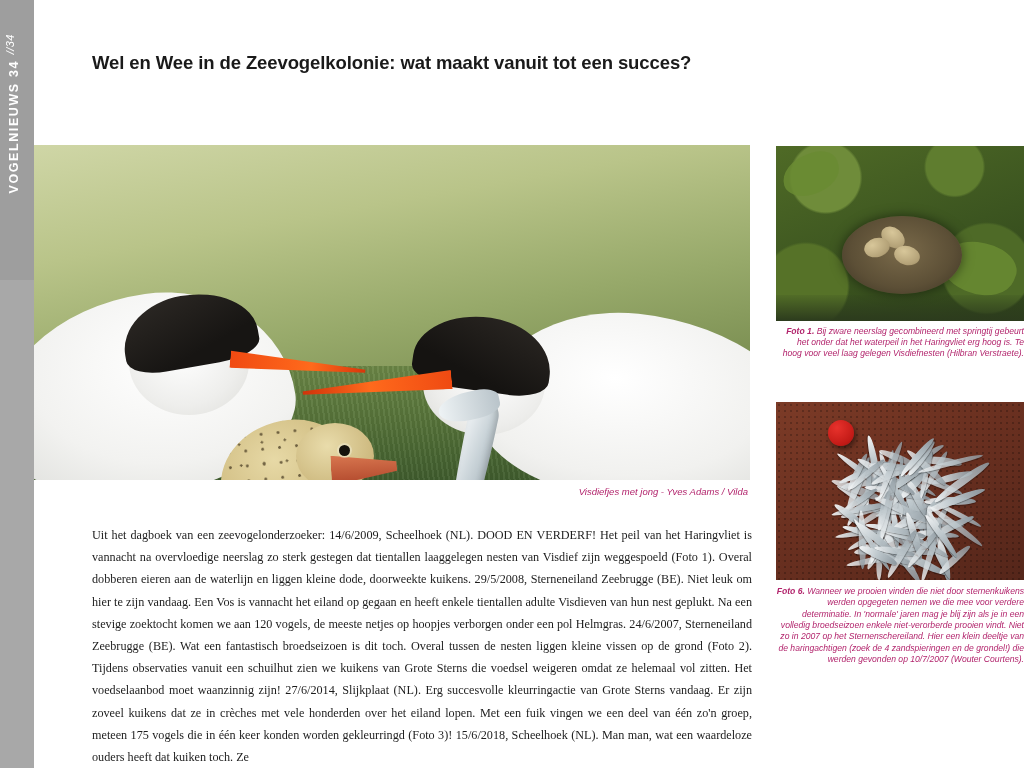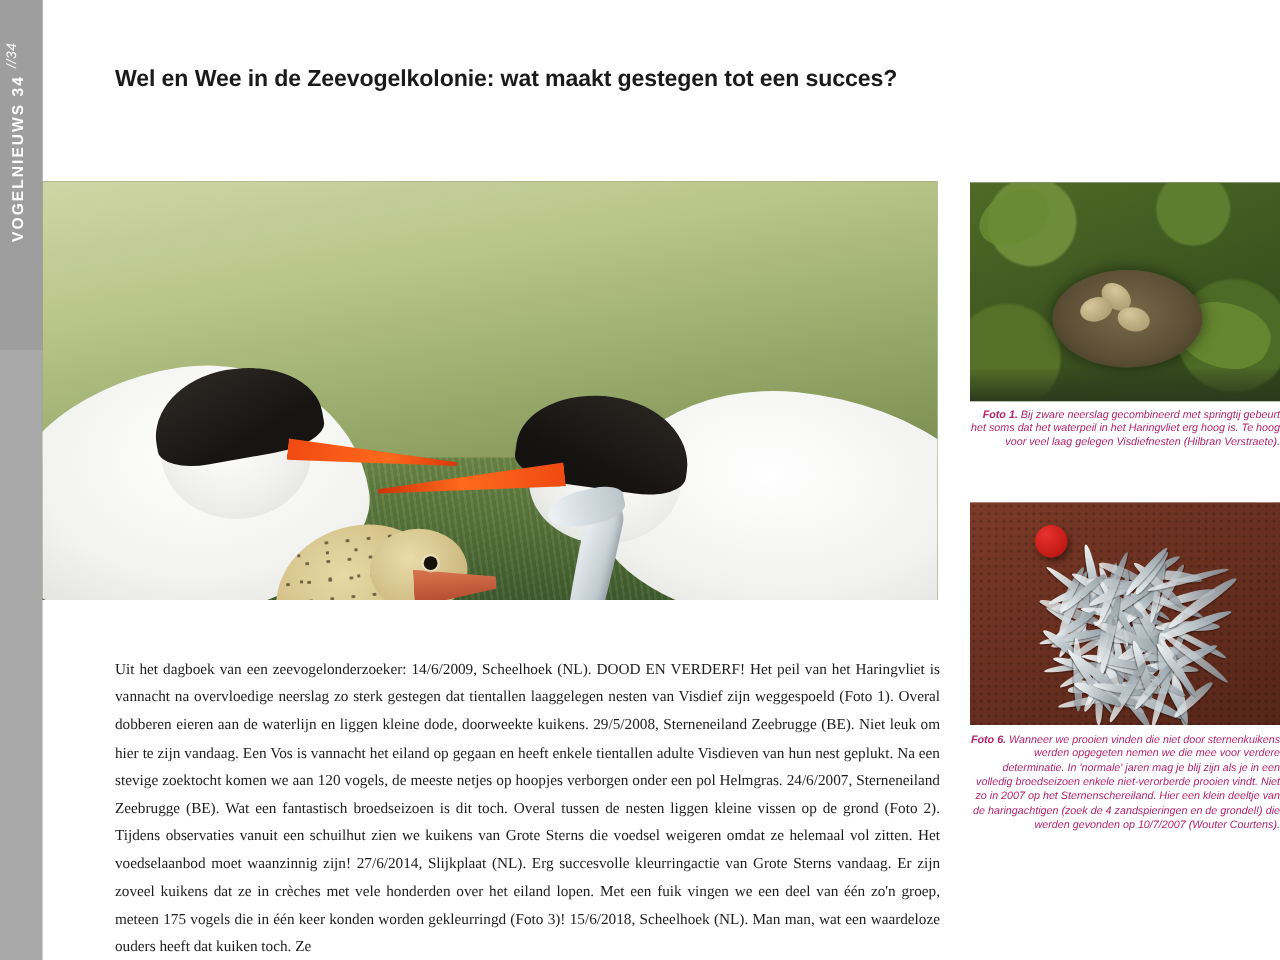--- a/index.html
+++ b/index.html
@@ -365,21 +365,21 @@
 <body>
 
 <div class="page">
 
   <div class="spine">
     <div class="spine-inner"></div>
     <div class="spine-folio vert-text">//34</div>
     <div class="spine-title vert-text">VOGELNIEUWS 34</div>
   </div>
 
-  <h1 class="title">Wel en Wee in de Zeevogelkolonie: wat maakt gestegen tot een succes?</h1>
+  <h1 class="title">Wel en Wee in de Zeevogelkolonie: wat maakt vanuit tot een succes?</h1>
 
   <div class="main-photo">
     <div class="mp-sky"></div>
     <div class="mp-grass"></div>
 
     <div class="bird-l-body"></div>
     <div class="bird-l-head"></div>
     <div class="bird-l-cap"></div>
     <div class="bird-l-beak"></div>
 
@@ -389,33 +389,34 @@
     <div class="chick-eye"></div>
 
     <div class="bird-r-body"></div>
     <div class="bird-r-head"></div>
     <div class="bird-r-cap"></div>
     <div class="bird-r-beak"></div>
 
     <div class="fish"></div>
     <div class="fish-head"></div>
   </div>
+  <div class="mp-credit">Visdiefjes met jong - Yves Adams / Vilda</div>
 
   <div class="photo1">
     <div class="p1-bg"></div>
     <div class="p1-leaves"></div>
     <div class="p1-nest"></div>
     <div class="p1-egg e3"></div>
     <div class="p1-egg e1"></div>
     <div class="p1-egg e2"></div>
     <div class="p1-water"></div>
   </div>
   <div class="cap1">
     <b>Foto 1.</b>
-    <span>Bij zware neerslag gecombineerd met springtij gebeurt het soms dat het waterpeil in het Haringvliet erg hoog is. Te hoog voor veel laag gelegen Visdiefnesten (Hilbran Verstraete).</span>
+    <span>Bij zware neerslag gecombineerd met springtij gebeurt het onder dat het waterpeil in het Haringvliet erg hoog is. Te hoog voor veel laag gelegen Visdiefnesten (Hilbran Verstraete).</span>
   </div>
 
   <div class="photo2">
     <div class="p2-bg"></div>
     <div class="p2-cap"></div>
     <div class="p2-fish-pile" id="fishPile">
         <div class="p2-fish" style="width: 52.7124px; height: 6.96276px; left: 12.4713px; top: 25.3736px; transform: rotate(-10.2222deg); opacity: 0.9;"></div>
         <div class="p2-fish" style="width: 40.3567px; height: 8.07605px; left: 63.6574px; top: 42.7257px; transform: rotate(-38.8009deg); opacity: 0.96;"></div>
         <div class="p2-fish" style="width: 57.7233px; height: 5.26804px; left: 53.8435px; top: 24.4481px; transform: rotate(30.9537deg); opacity: 0.83;"></div>
         <div class="p2-fish" style="width: 54.812px; height: 6.70539px; left: 19.0296px; top: 5.20758px; transform: rotate(79.0417deg); opacity: 0.99;"></div>

